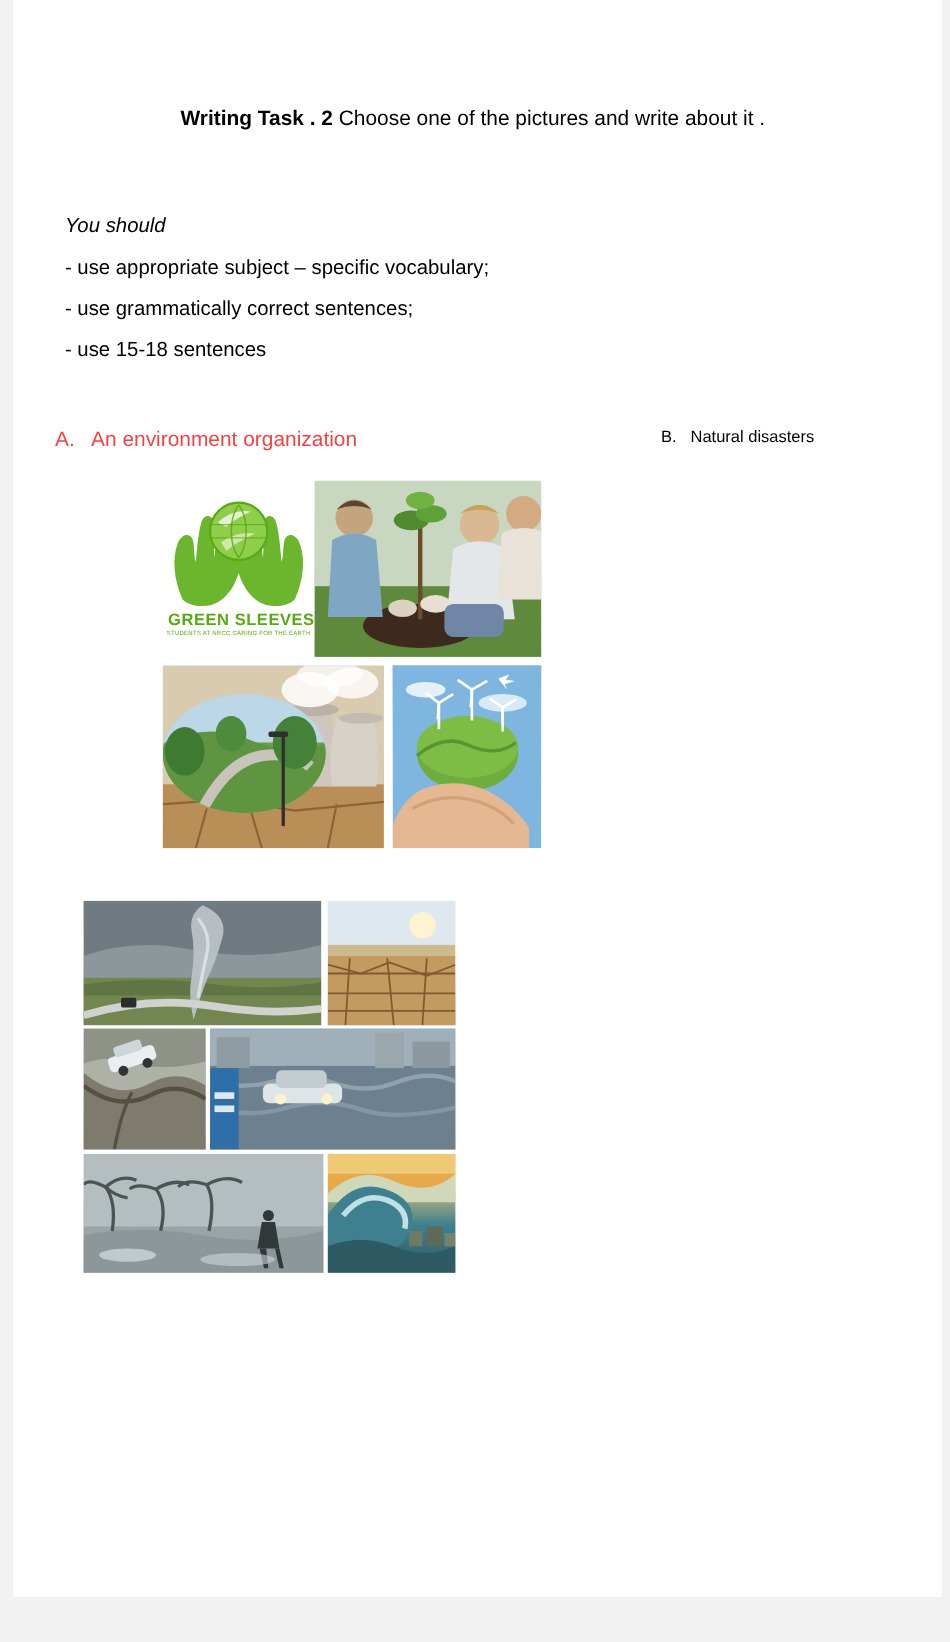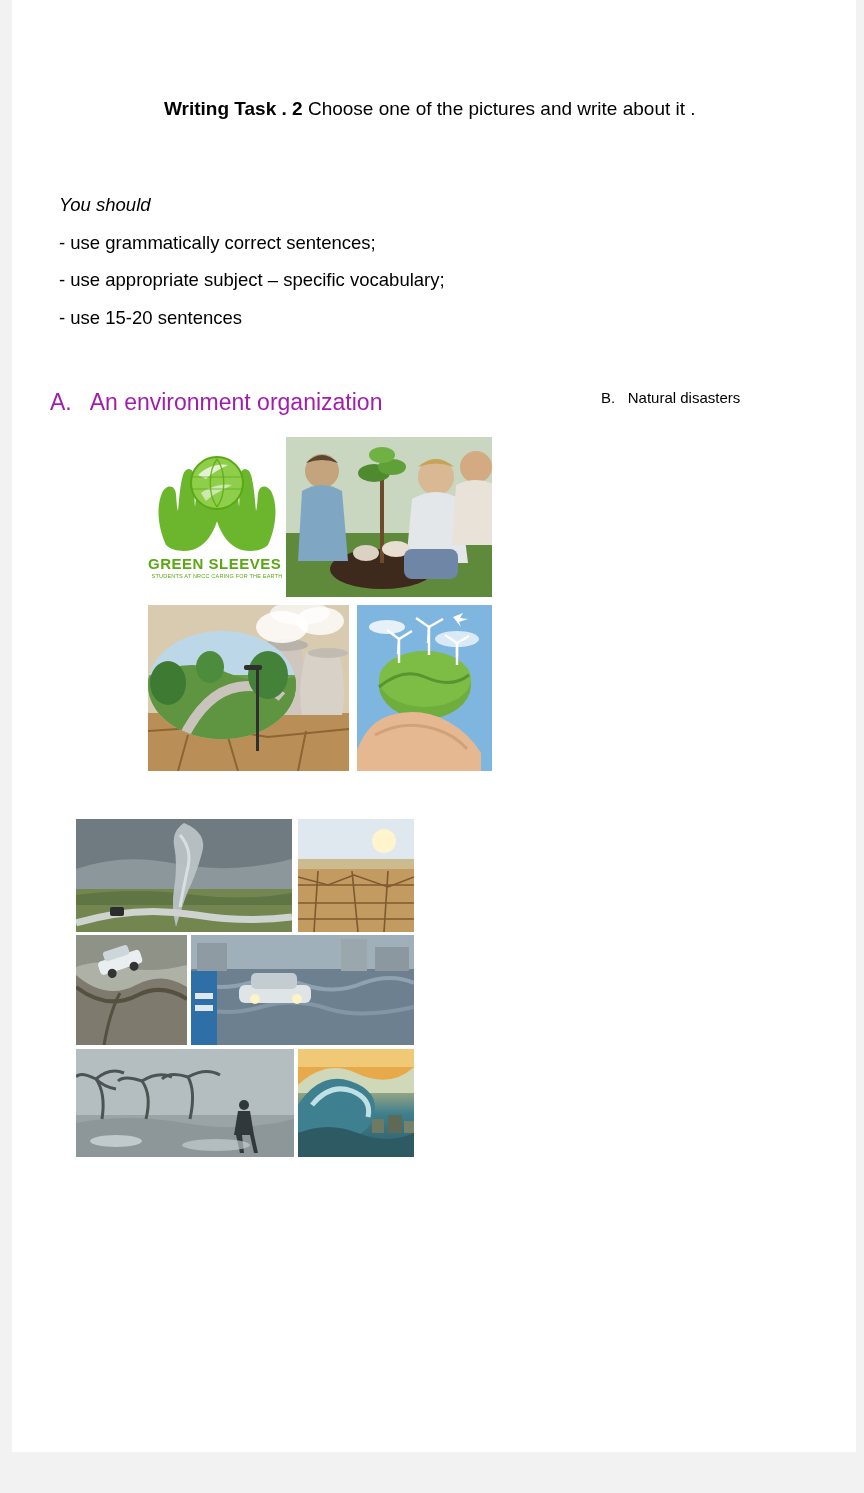--- a/index.html
+++ b/index.html
@@ -42,22 +42,22 @@
     line-height: 37.5px;
     margin-top: 20px;
   }
   .instructions .italic {
     font-style: italic;
   }
   .opt-a {
     position: absolute;
     left: 38px;
     top: 389px;
-    font-size: 23px;
-    color: #a21caf;
+    font-size: 19px;
+    color: #ef4444;
     white-space: nowrap;
   }
   .opt-b {
     position: absolute;
     left: 589px;
     top: 389px;
     font-size: 15px;
     color: #000;
     white-space: nowrap;
   }
@@ -84,21 +84,21 @@
     left: 8px;
     top: 12px;
     width: 122px;
     height: 104px;
   }
   .ca-logo .lbl1 {
     position: absolute;
     left: 0;
     top: 118px;
     width: 138px;
-    text-align: left;
+    text-align: right;
     font-size: 15px;
     font-weight: bold;
     color: #5aa814;
     letter-spacing: 0.5px;
   }
   .ca-logo .lbl2 {
     position: absolute;
     left: 0;
     top: 136px;
     width: 138px;
@@ -189,23 +189,23 @@
 <body>
 
 <div class="page">
 
   <div class="heading">
     <span class="bold">Writing Task . 2</span><span> Choose one of the pictures and write about it .</span>
   </div>
 
   <div class="instructions">
     <div class="italic">You should</div>
+    <div>- use appropriate  subject – specific vocabulary;</div>
     <div>- use grammatically correct sentences;</div>
-    <div>- use appropriate  subject – specific vocabulary;</div>
-    <div>- use 15-20 sentences</div>
+    <div>- use 15-18 sentences</div>
   </div>
 
   <div class="opt-a">
     <span>A.</span>
     &nbsp;
     <span>An environment organization</span>
   </div>
 
   <div class="opt-b">
     <span>B.</span>

